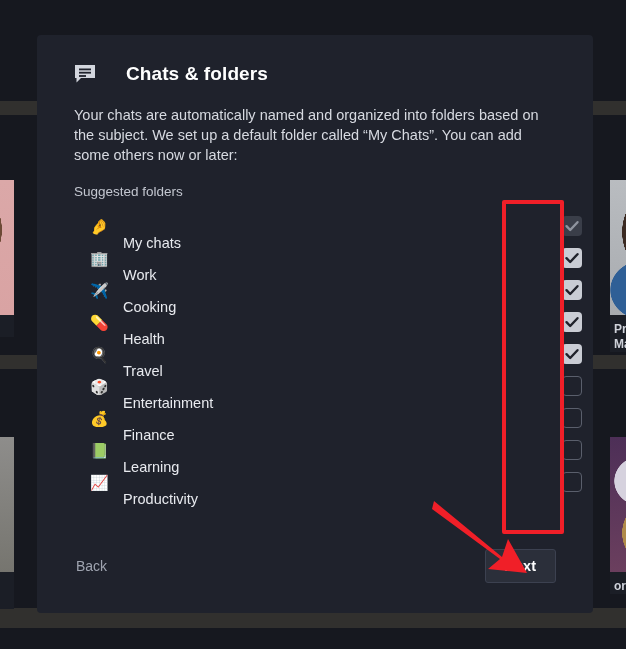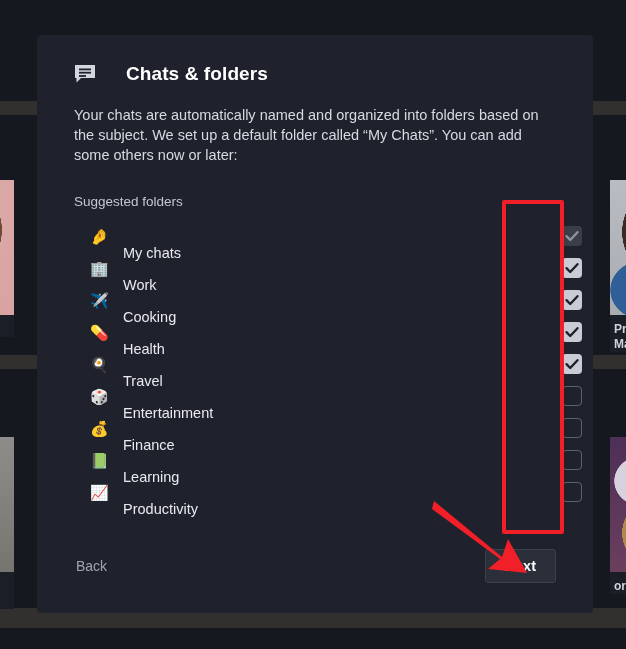--- a/index.html
+++ b/index.html
@@ -118,21 +118,21 @@
   }
 
   .modal-desc {
     font-size: 14.5px;
     line-height: 20px;
     color: #d7dae1;
     width: 476px;
   }
 
   .section-label {
-    margin-top: 29px;
+    margin-top: 19px;
     font-size: 13.5px;
     color: #c3c7d0;
   }
 
   
   #folder-list {
     margin-top: 11px;
     list-style: none;
   }
 

